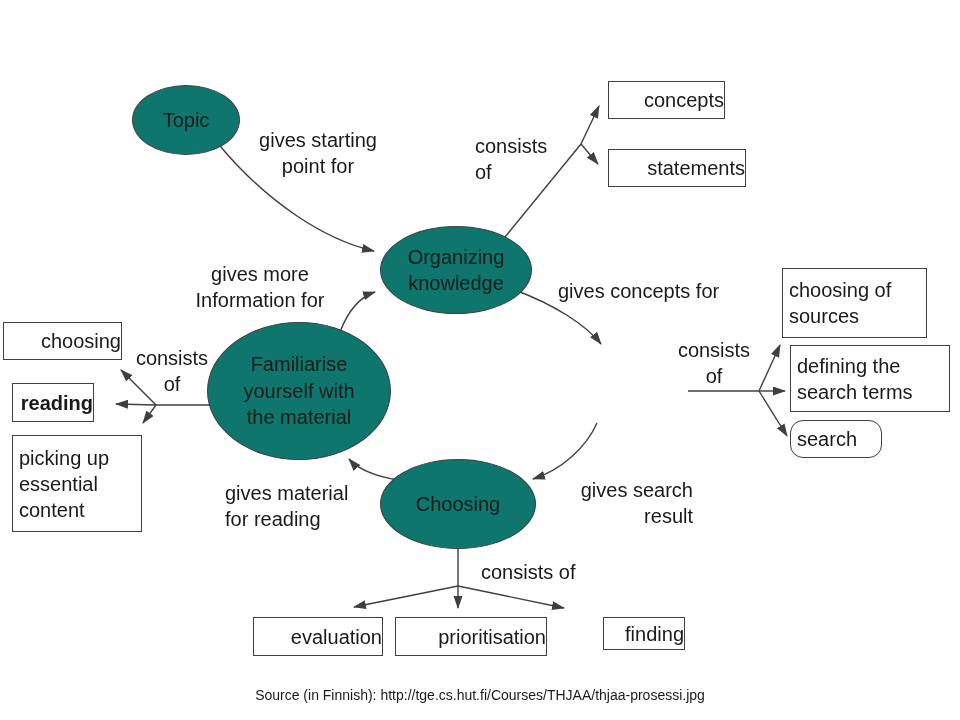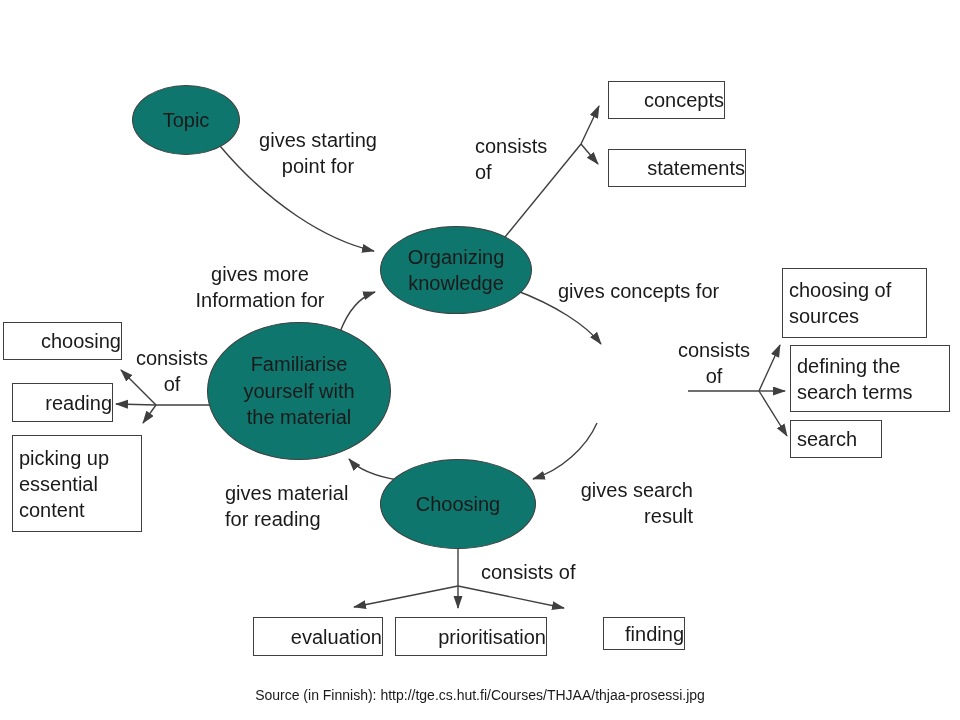--- a/index.html
+++ b/index.html
@@ -136,41 +136,41 @@
   </div>
 
   <div class="rbox center" style="left:608px; top:149px; width:138px; height:38px;padding-left:15px;">
     <span>statements</span>
   </div>
 
   <div class="rbox center" style="left:3px; top:322px; width:119px; height:38px;">
     <span>choosing</span>
   </div>
 
-  <div class="rbox center" style="left:12px; top:383px; width:101px; height:39px;">
+  <div class="rbox center" style="left:12px; top:383px; width:82px; height:39px;font-weight:bold;">
     <span>reading</span>
   </div>
 
   <div class="rbox left" style="left:12px; top:435px; width:130px; height:97px;">
     <span>picking up
 essential
 content</span>
   </div>
 
   <div class="rbox left" style="left:782px; top:268px; width:145px; height:70px;">
     <span>choosing of
 sources</span>
   </div>
 
   <div class="rbox left" style="left:790px; top:345px; width:160px; height:67px;">
     <span>defining the
 search terms</span>
   </div>
 
-  <div class="rbox left" style="left:790px; top:420px; width:92px; height:38px;">
+  <div class="rbox left" style="left:790px; top:420px; width:92px; height:38px;border-radius:13px;">
     <span>search</span>
   </div>
 
   <div class="rbox center" style="left:253px; top:617px; width:130px; height:39px;">
     <span>evaluation</span>
   </div>
 
   <div class="rbox center" style="left:395px; top:617px; width:152px; height:39px;">
     <span>prioritisation</span>
   </div>

